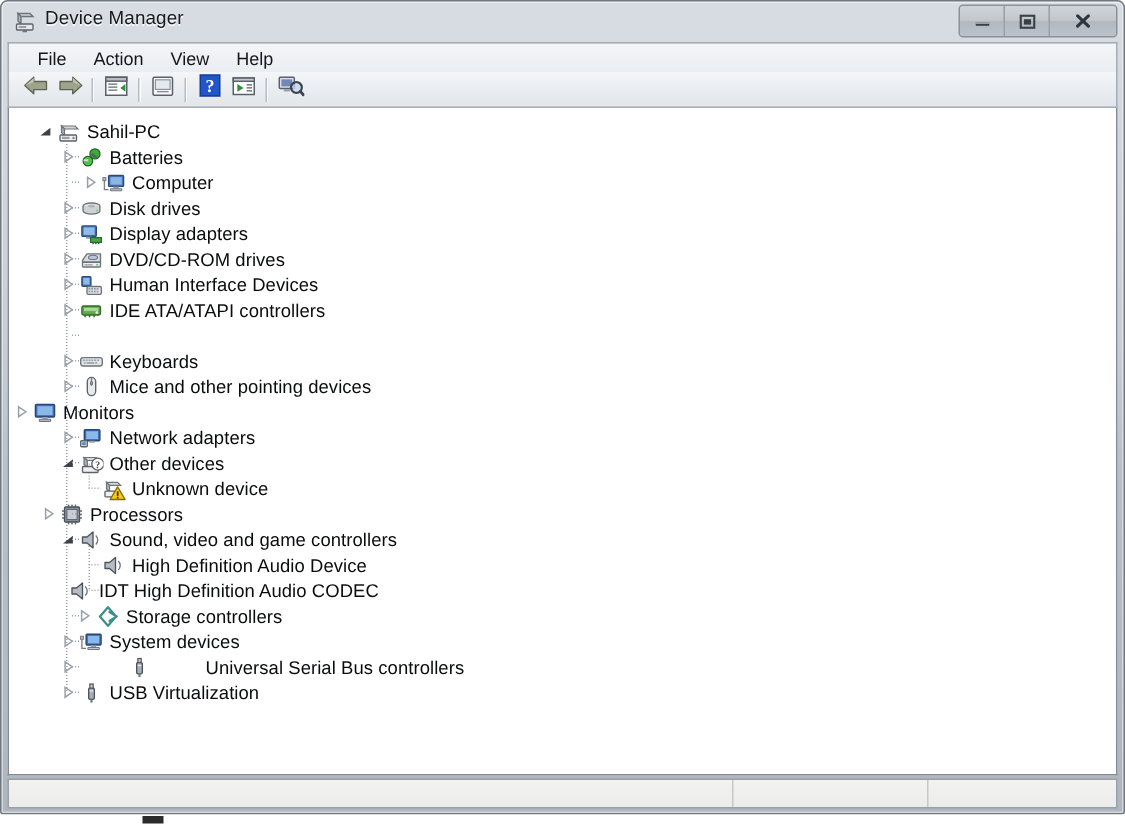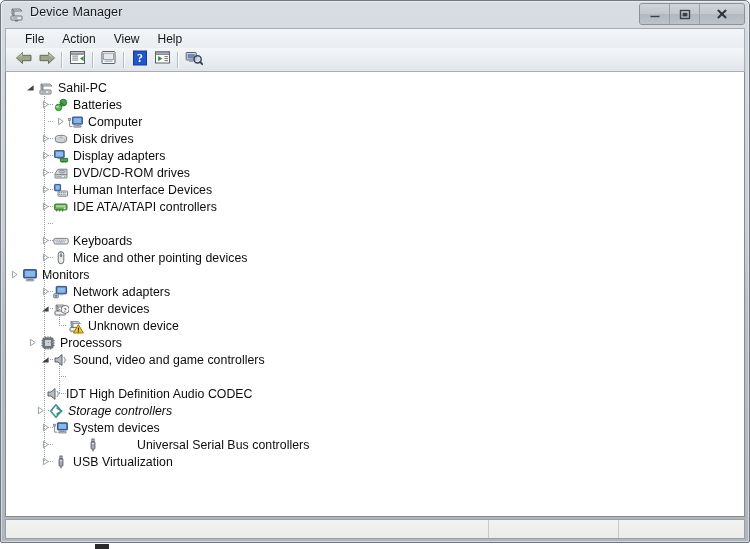--- a/index.html
+++ b/index.html
@@ -671,31 +671,41 @@
             </span>
             <span class="node-icon">
               <svg width="16" height="16" viewBox="0 0 16 16">
                 <path d="M2 6 L5 6 L9 2.6 L9 13.4 L5 10 L2 10 Z" fill="#b6bcc4" stroke="#4d535b" stroke-width="0.9" stroke-linejoin="round"></path>
                 <path d="M10.8 5 a4 4 0 0 1 0 6" fill="none" stroke="#6f757d" stroke-width="0.9"></path>
               </svg>
             </span>
             <span class="node-label">Sound, video and game controllers</span>
           </div>
           <div class="connector" style="left: 42px; top: 280px; height: 1px; width: 5px; background-image: linear-gradient(to right, rgb(154, 160, 168) 50%, rgba(0, 0, 0, 0) 0%); background-size: 2px 1px; background-repeat: repeat-x;"></div>
+          <div class="node" style="position: absolute; left: 0px; top: 289px; padding-left: 46px;">
+            <span class="twisty"></span>
+            <span class="node-icon">
+              <svg width="16" height="16" viewBox="0 0 16 16">
+                <path d="M2 6 L5 6 L9 2.6 L9 13.4 L5 10 L2 10 Z" fill="#b6bcc4" stroke="#4d535b" stroke-width="0.9" stroke-linejoin="round"></path>
+                <path d="M10.8 5 a4 4 0 0 1 0 6" fill="none" stroke="#6f757d" stroke-width="0.9"></path>
+              </svg>
+            </span>
+            <span class="node-label">High Definition Audio Device</span>
+          </div>
           <div class="node" style="position: absolute; left: 0px; top: 306px; padding-left: 24px; justify-content: space-between;">
             <span class="twisty"></span>
             <span class="node-icon">
               <svg width="16" height="16" viewBox="0 0 16 16">
                 <path d="M2 6 L5 6 L9 2.6 L9 13.4 L5 10 L2 10 Z" fill="#b6bcc4" stroke="#4d535b" stroke-width="0.9" stroke-linejoin="round"></path>
                 <path d="M10.8 5 a4 4 0 0 1 0 6" fill="none" stroke="#6f757d" stroke-width="0.9"></path>
               </svg>
             </span>
             <span class="node-label">IDT High Definition Audio CODEC</span>
           </div>
-          <div class="node" style="position: absolute; left: 0px; top: 323px; padding-left: 26px; font-style: italic;">
+          <div class="node" style="position: absolute; left: 16px; top: 323px; padding-left: 26px;">
             <span class="twisty">
               <svg width="9" height="9" viewBox="0 0 9 9">
                 <path d="M2.4 1.2 L7.2 4.5 L2.4 7.8 Z" fill="none" stroke="#9aa0a8" stroke-width="1"></path>
               </svg>
             </span>
             <span class="node-icon">
               <svg width="16" height="16" viewBox="0 0 16 16">
                 <path d="M8 1.8 L13.4 8 L8 14.2 L2.6 8 Z" fill="none" stroke="#3b8f8a" stroke-width="1.5" stroke-linejoin="round"></path>
                 <rect x="6.8" y="6.5" width="7.6" height="3" fill="#ffffff"></rect>
                 <path d="M9 5 L13.8 8 L9 11" fill="none" stroke="#3b8f8a" stroke-width="1.5" stroke-linejoin="round" stroke-linecap="round"></path>

